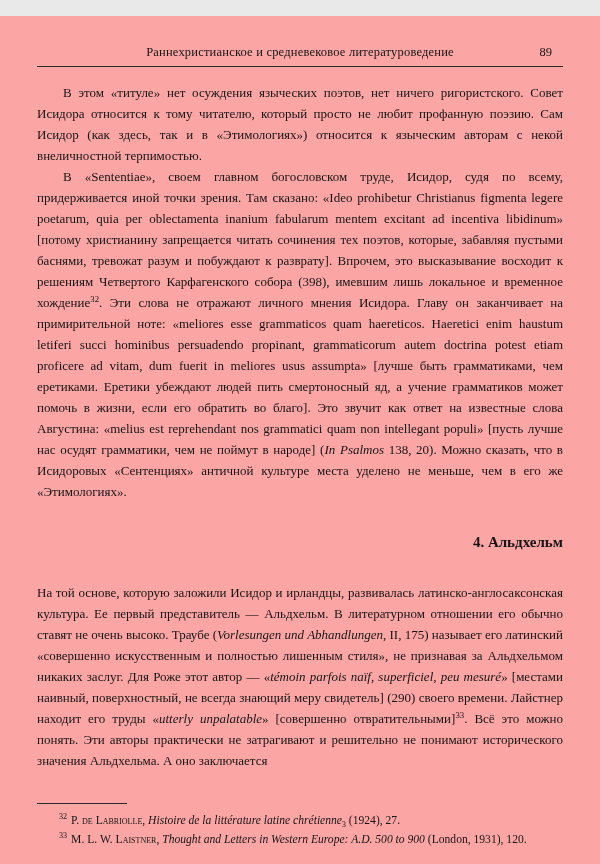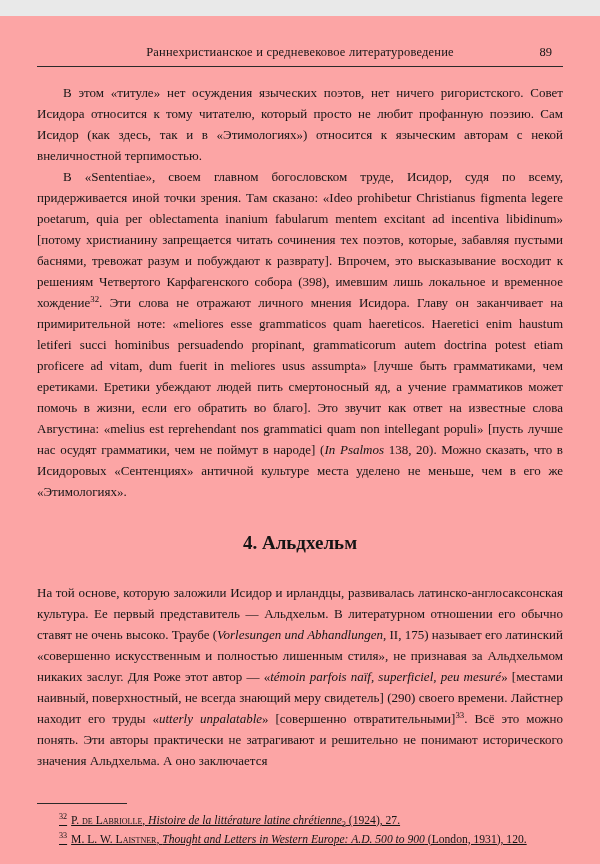--- a/index.html
+++ b/index.html
@@ -22,33 +22,33 @@
   
   main{flex:0 0 auto;}
   .para{
     margin:0;font-size:13px;line-height:21px;
     text-align:justify;hyphens:auto;-webkit-hyphens:auto;
   }
   .para.indent{text-indent:26px;}
   .para.noindent{text-indent:0;font-family:Liberation Serif, serif;}
   main{padding-top:12px;}
   .section-heading{
-    font-size:19px;line-height:21px;font-weight:bold;
-    text-align:center;margin:30px 0 29px 0;
+    font-size:15px;line-height:21px;font-weight:bold;
+    text-align:right;margin:30px 0 29px 0;
   }
   .it{font-style:italic;}
   .sc{font-variant:small-caps;}
   .sup{vertical-align:super;font-size:0.68em;line-height:0;}
   .sub{vertical-align:sub;font-size:0.68em;line-height:0;}
   
   footer{margin-top:auto;}
   .fn-rule{width:90px;border-top:1px solid #2a2a2a;margin-bottom:9px;}
   .footnote{
     font-size:11.6px;line-height:15.5px;text-align:justify;
-    text-indent:22px;margin:0 0 3px 0;hyphens:auto;text-decoration:underline;
+    text-indent:22px;margin:0 0 3px 0;hyphens:auto;
   }
   .fn-marker{vertical-align:super;font-size:0.7em;line-height:0;margin-right:4px;}
 </style>
 </head>
 <body>
 
 <div class="page">
 
   <header>
     <div class="running-head">

